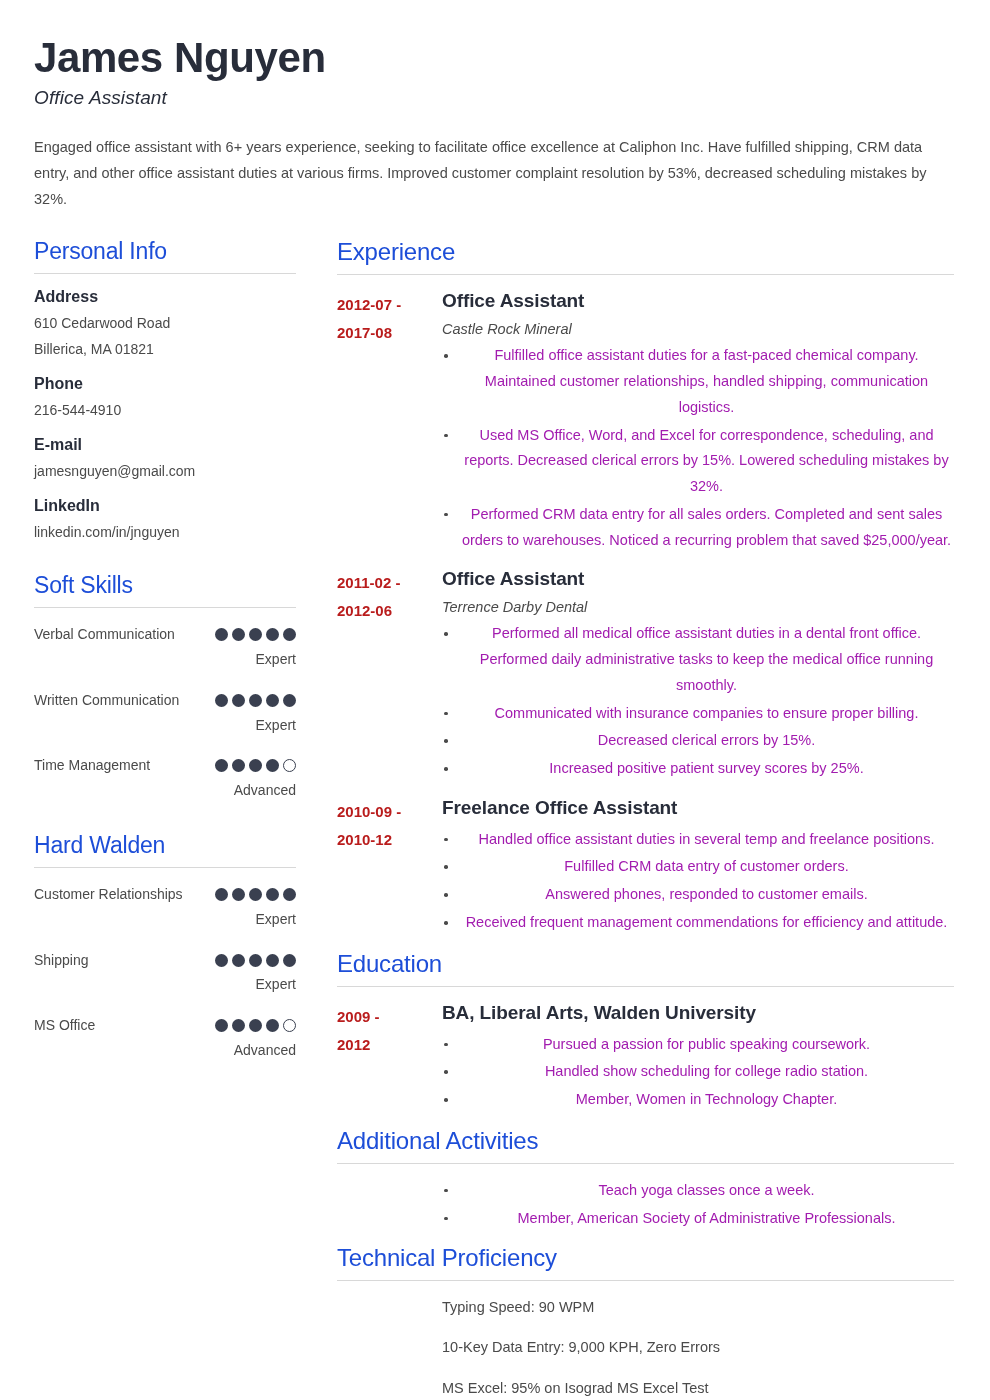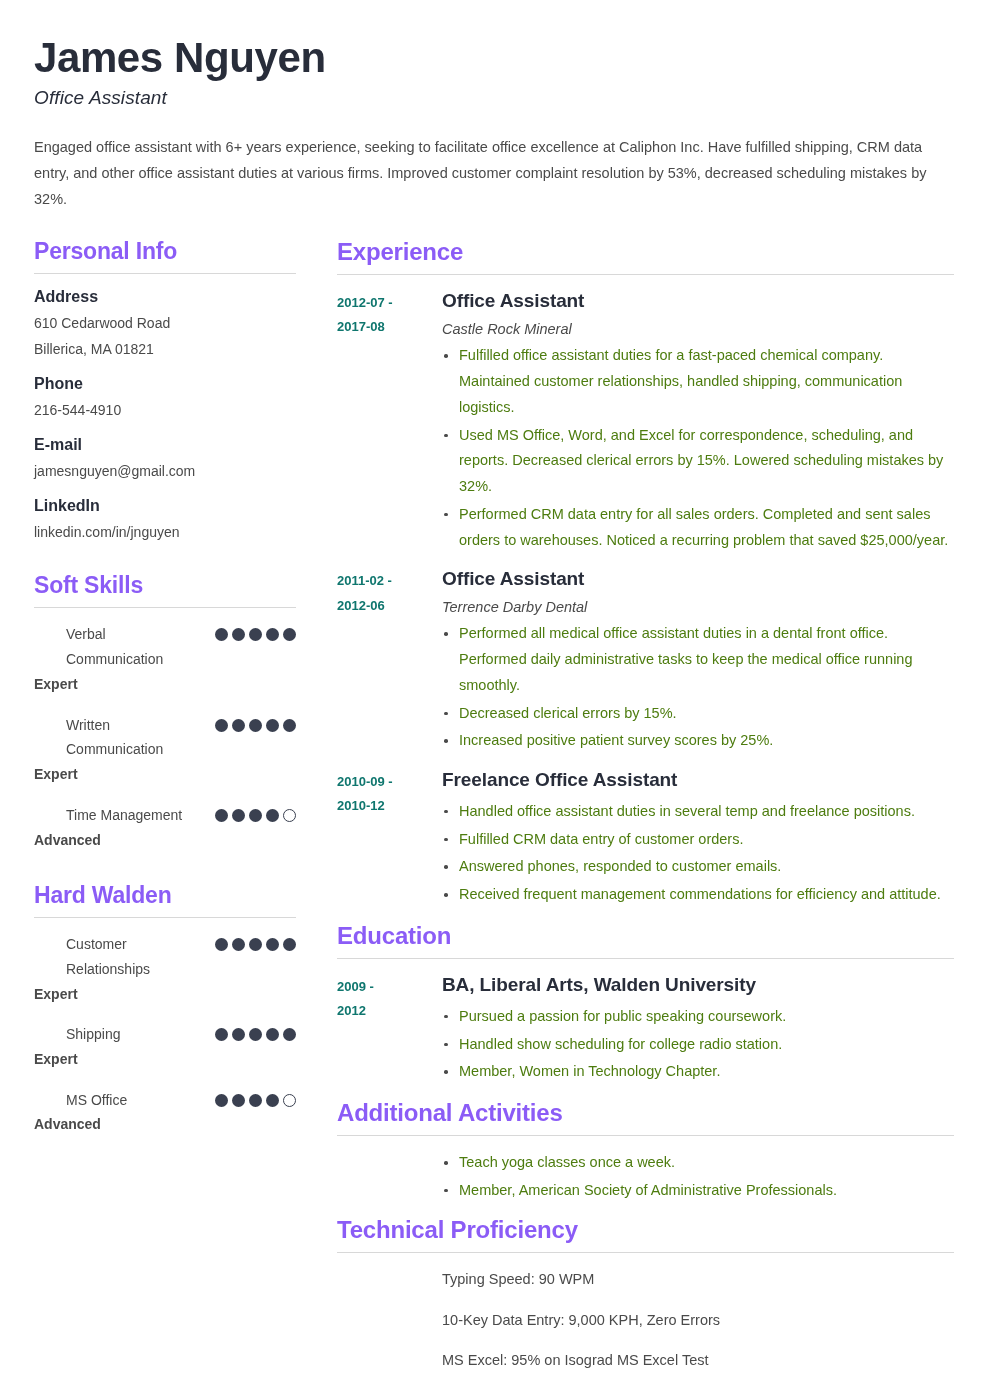--- a/index.html
+++ b/index.html
@@ -56,22 +56,22 @@
 
   .col-left  { width: 262px; flex: 0 0 262px; }
   .col-gap   { width: 41px; flex: 0 0 41px; }
   .col-right { flex: 1 1 auto; min-width: 0; }
 
   
   .section { margin-bottom: 6px; }
 
   .section-heading {
     font-size: 23px;
-    font-weight: bold;
-    color: #8b5cf6;
+    font-weight: normal;
+    color: #1d4ed8;
     letter-spacing: -0.2px;
     padding-bottom: 8px;
   }
   .section-rule {
     height: 1px;
     background: #d8d8d8;
     width: 100%;
     margin-bottom: 14px;
   }
   .col-right .section-heading { font-size: 24px; }
@@ -92,21 +92,20 @@
   }
 
   
   .skill-row { margin-bottom: 17px; }
 
   .skill-top {
     display: flex;
     align-items: flex-start;
     justify-content: center;
     gap: 8px;
-    margin-left: 32px;
   }
   .skill-name {
     font-size: 14px;
     line-height: 1.78;
     color: #4a4a4a;
     flex: 1 1 auto;
     padding-right: 4px;
   }
   .dots {
     display: flex;
@@ -118,40 +117,39 @@
     width: 13px;
     height: 13px;
     border-radius: 50%;
     background: #3a4050;
   }
   .dot.empty {
     background: transparent;
     border: 1.6px solid #3a4050;
   }
   .skill-level {
-    text-align: left;
+    text-align: right;
     font-size: 14px;
     color: #4a4a4a;
     line-height: 1.6;
     margin-top: 1px;
-    font-weight: bold;
   }
 
   
   .entry {
     display: flex;
     align-items: flex-start;
     margin-bottom: 14px;
   }
   .entry-date {
     flex: 0 0 105px;
     width: 105px;
-    font-size: 13px;
+    font-size: 15px;
     font-weight: bold;
-    color: #0f766e;
+    color: #b91c1c;
     line-height: 1.85;
     padding-top: 2px;
   }
   .entry-body { flex: 1 1 auto; min-width: 0; }
 
   .entry-title {
     font-size: 19px;
     font-weight: bold;
     color: #282d3a;
     line-height: 1.3;
@@ -166,22 +164,23 @@
 
   ul.bullets {
     list-style: none;
     margin-top: 6px;
   }
   ul.bullets li {
     position: relative;
     padding-left: 17px;
     font-size: 14.5px;
     line-height: 1.78;
-    color: #4d7c0f;
+    color: #a21caf;
     margin-top: 2px;
+    text-align: center;
   }
   ul.bullets li::before {
     content: "";
     position: absolute;
     left: 2px;
     top: 11px;
     width: 3.5px;
     height: 3.5px;
     border-radius: 50%;
     background: #4a4a4a;
@@ -362,20 +361,21 @@
                 </ul>
               </div>
             </div>
             <div class="entry">
               <div class="entry-date">2011-02 -<br>2012-06</div>
               <div class="entry-body">
                 <div class="entry-title">Office Assistant</div>
                 <div class="entry-subtitle">Terrence Darby Dental</div>
                 <ul class="bullets">
                   <li>Performed all medical office assistant duties in a dental front office. Performed daily administrative tasks to keep the medical office running smoothly.</li>
+                  <li>Communicated with insurance companies to ensure proper billing.</li>
                   <li>Decreased clerical errors by 15%.</li>
                   <li>Increased positive patient survey scores by 25%.</li>
                 </ul>
               </div>
             </div>
             <div class="entry">
               <div class="entry-date">2010-09 -<br>2010-12</div>
               <div class="entry-body">
                 <div class="entry-title">Freelance Office Assistant</div>
                 <ul class="bullets">

